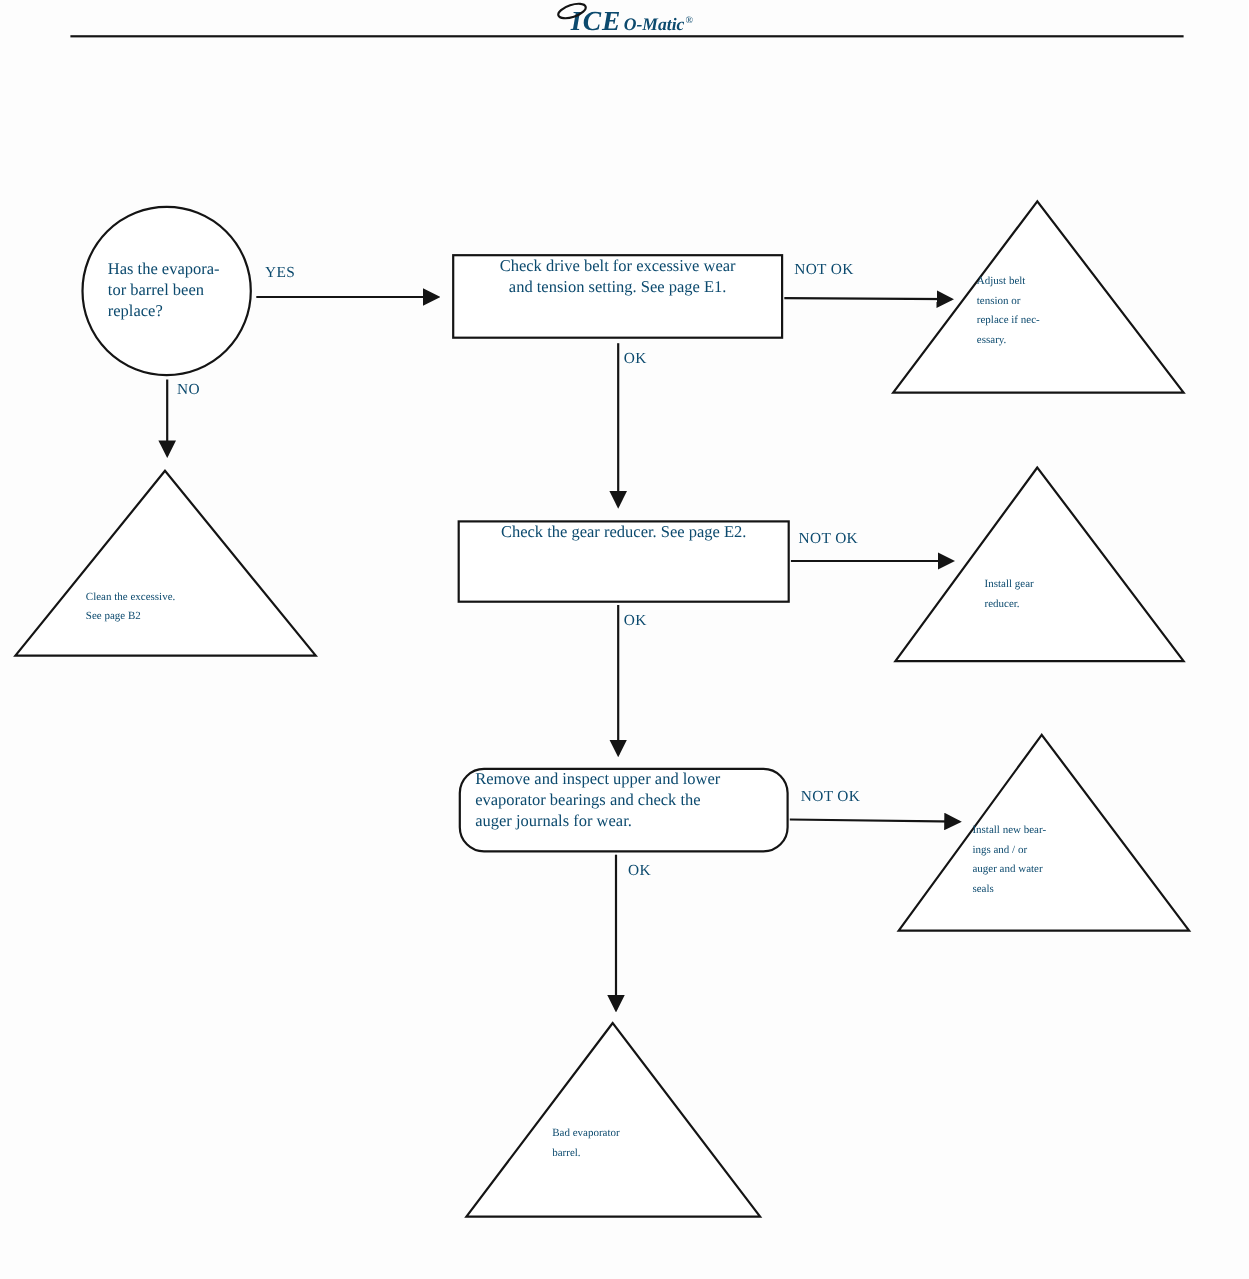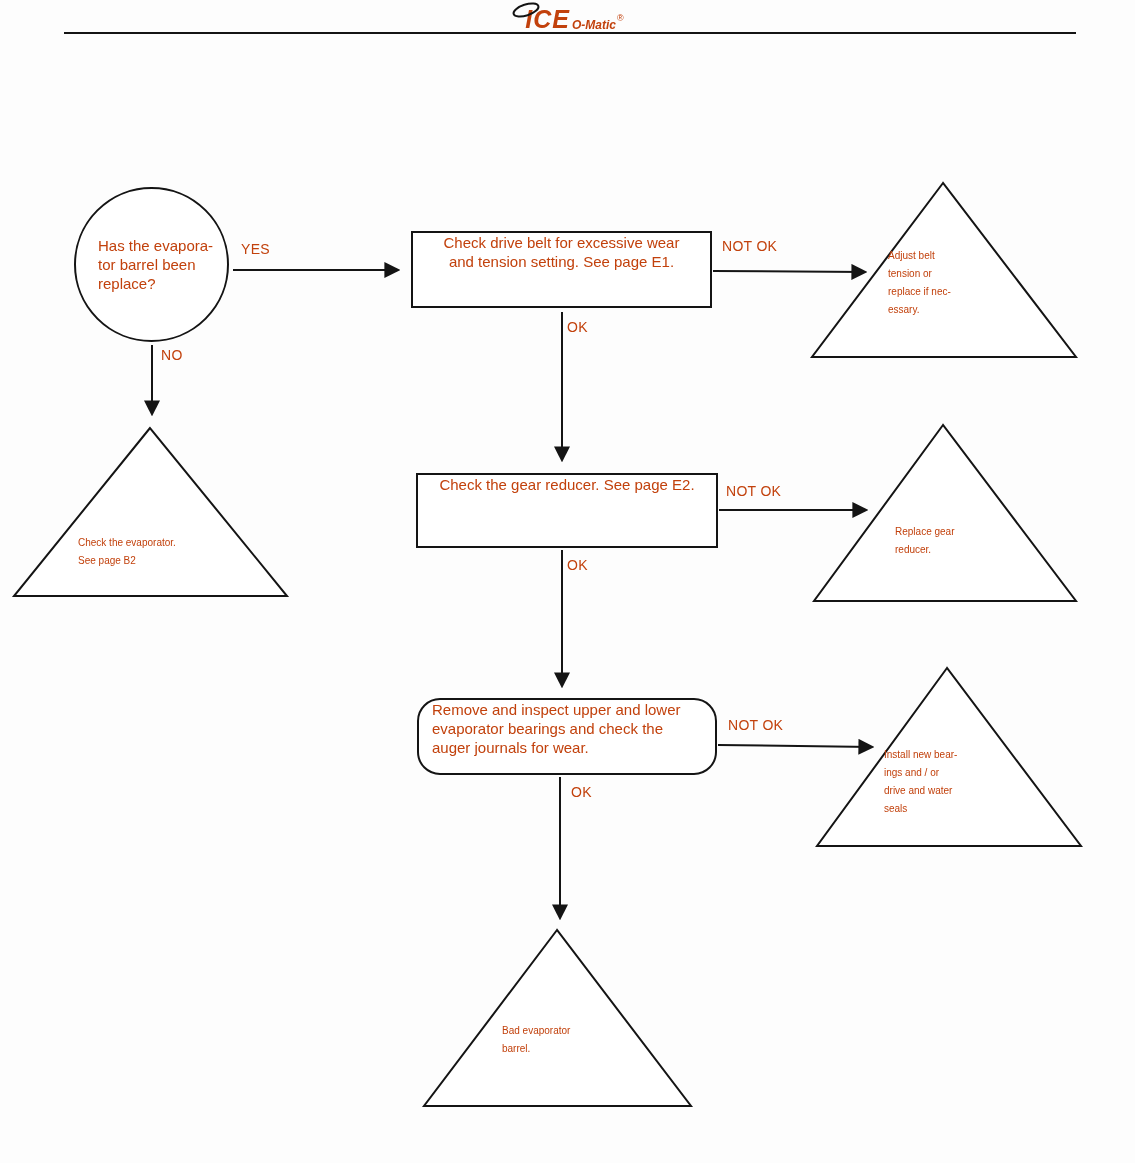--- a/index.html
+++ b/index.html
@@ -1,22 +1,22 @@
 <!DOCTYPE html>
 <html><head>
 <meta charset="utf-8">
 <style>
   html, body { margin: 0; padding: 0; background: #ffffff; }
   .page {
     position: relative;
     width: 1135px;
     height: 1163px;
     background: #fdfdfd;
-    font-family: Liberation Sans, sans-serif;
-    color: #c2410c;
+    font-family: Liberation Serif, serif;
+    color: #0c4a6e;
     overflow: hidden;
   }
   svg.layer {
     position: absolute;
     left: 0; top: 0;
     width: 1135px; height: 1163px;
     z-index: 1;
   }
   .rule {
     position: absolute;
@@ -41,21 +41,21 @@
     transform: rotate(-18deg);
   }
   .logo .brand {
     font-size: 25px;
     font-weight: bold;
     font-style: italic;
     letter-spacing: 1px;
     line-height: 1;
   }
   .logo .suffix {
-    font-size: 12px;
+    font-size: 16px;
     font-weight: bold;
     font-style: italic;
     margin-left: 2px;
     margin-bottom: 1px;
     line-height: 1;
   }
   .logo .reg {
     font-size: 9px;
     margin-left: 1px;
     margin-bottom: 9px;
@@ -164,29 +164,29 @@
     <span>Remove and inspect upper and lower
 evaporator bearings and check the
 auger journals for wear.</span>
   </div>
 
   <div class="node-text" style="left:888px; top:247px; width:112px;">Adjust belt
 tension or
 replace if nec-
 essary.</div>
 
-  <div class="node-text" style="left:78px; top:534px; width:165px;">Check the evaporator.
+  <div class="node-text" style="left:78px; top:534px; width:165px;">Clean the excessive.
 See page B2</div>
 
-  <div class="node-text" style="left:895px; top:523px; width:120px;">Replace gear
+  <div class="node-text" style="left:895px; top:523px; width:120px;">Install gear
 reducer.</div>
 
   <div class="node-text" style="left:884px; top:746px; width:135px;">Install new bear-
 ings and / or
-drive and water
+auger and water
 seals</div>
 
   <div class="node-text" style="left:502px; top:1022px; width:140px;">Bad evaporator
 barrel.</div>
 
   <div class="edge-label" style="left:241px; top:241px;">YES</div>
   <div class="edge-label" style="left:161px; top:347px;">NO</div>
   <div class="edge-label" style="left:567px; top:319px;">OK</div>
   <div class="edge-label" style="left:722px; top:238px;">NOT OK</div>
   <div class="edge-label" style="left:567px; top:557px;">OK</div>

